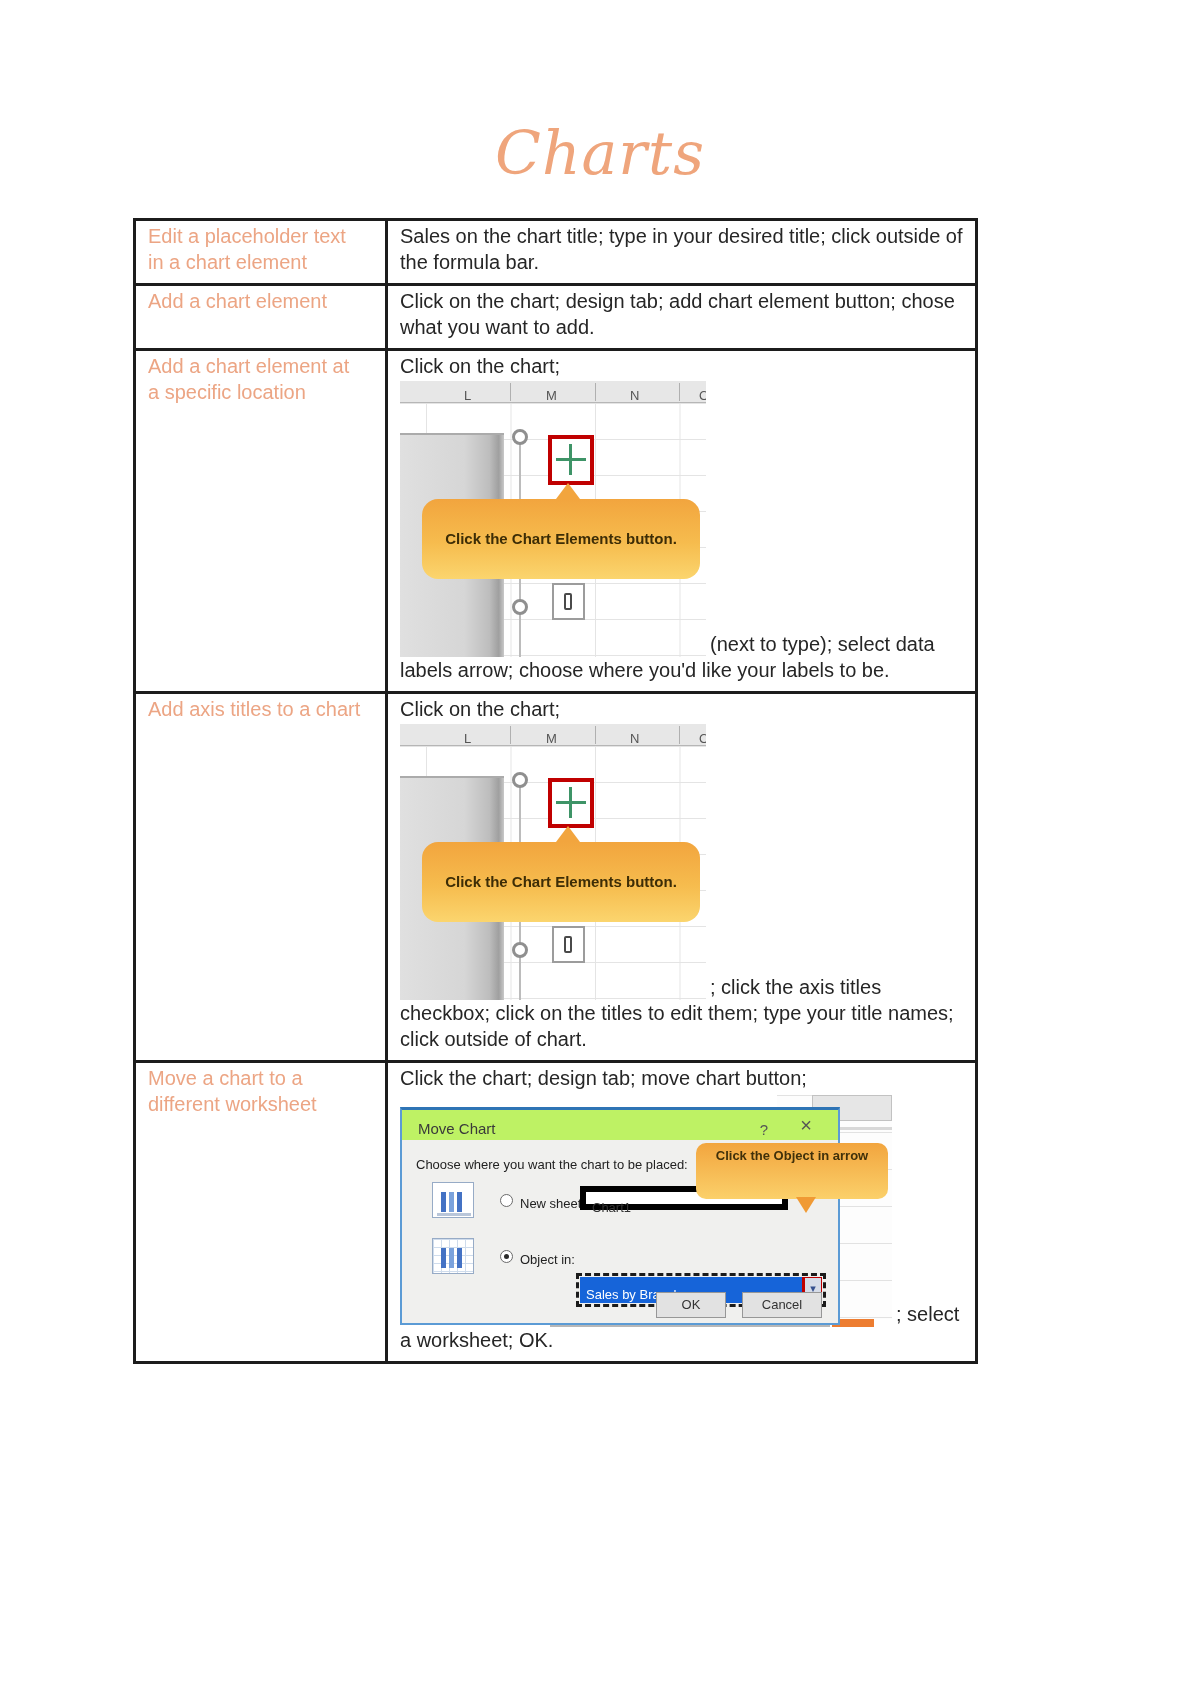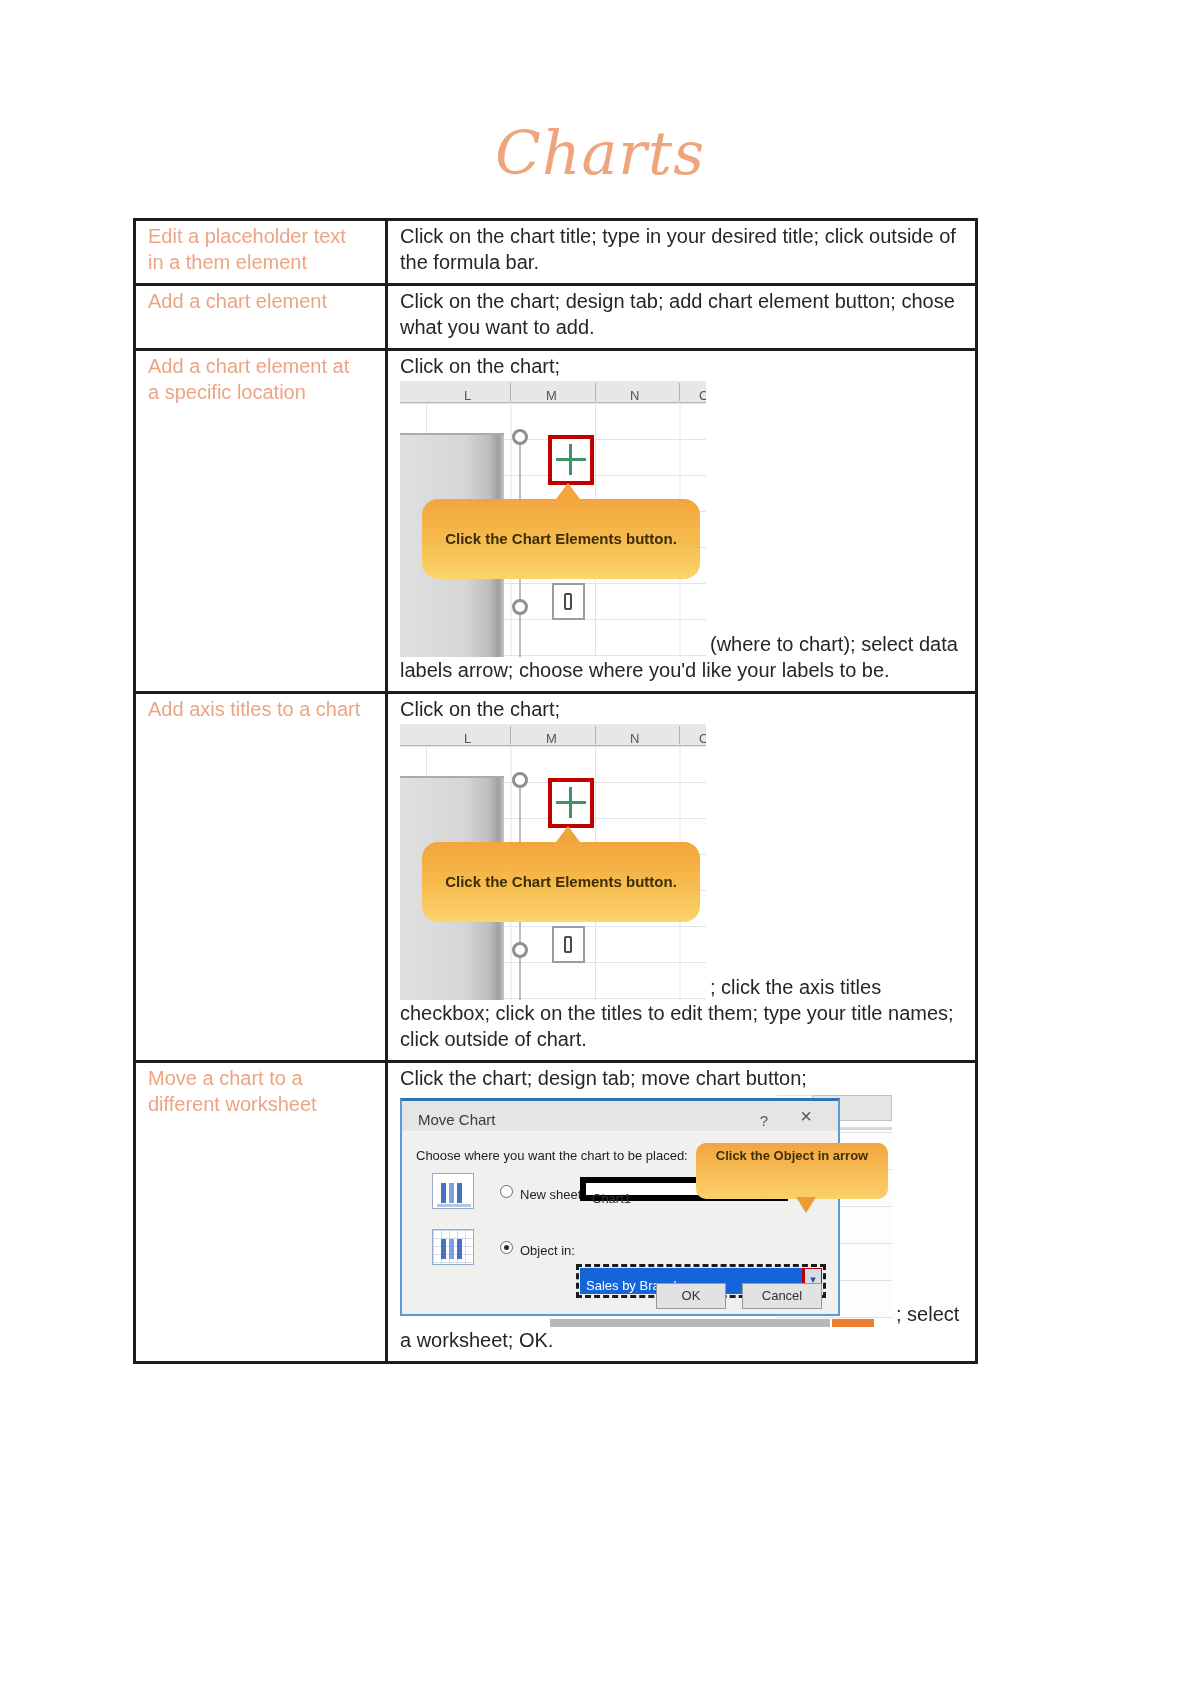--- a/index.html
+++ b/index.html
@@ -62,21 +62,21 @@
 
   
   .dshot { position:relative; width:492px; height:232px; flex:0 0 auto; margin-top:4px; }
   .bg-sheet {
     position:absolute; right:0; top:0; width:115px; bottom:8px; background:#fdfdfd;
     background-image:linear-gradient(#e2e2e2 1px, transparent 1px); background-size:100% 37px;
   }
   .bg-box1 { position:absolute; right:0; top:0; width:80px; height:26px; background:#e6e6e6; border:1px solid #c2c2c2; }
   .bg-box2 { position:absolute; right:0; top:32px; width:115px; height:3px; background:#d8d8d8; }
   .mdialog {
-    position:absolute; left:0; top:3px; width:440px; height:218px; background:#e5e5e5;
+    position:absolute; left:0; top:12px; width:440px; height:218px; background:#bef264;
     border:2px solid #5b9bd5; border-top:3px solid #2e74b5; z-index:2;
   }
   .mbody { position:absolute; left:0; top:30px; right:0; bottom:0; background:#f0f0ee; }
   .mtitle { position:absolute; left:16px; top:6px; font-size:15px; color:#3a3a3a; }
   .mhelp { position:absolute; right:70px; top:7px; font-size:15px; color:#555; }
   .mclose { position:absolute; right:26px; top:2px; font-size:20px; color:#555; }
   .mprompt { position:absolute; left:14px; top:42px; font-size:13px; color:#222; }
   .dlg-icon { position:absolute; width:42px; height:36px; background:#fff; border:1px solid #97abc6; }
   .ic1 { left:30px; top:72px; }
   .ic2 { left:30px; top:128px; background:
@@ -122,24 +122,24 @@
 
 <div>
 
   <div class="doc-title">Charts</div>
 
   <table class="guide">
     <tbody>
 
       <tr>
         <td class="lbl">
-          <span>Edit a placeholder text in a them element</span>
-        </td>
-        <td class="txt">
-          <span>Click on the chart title; type in your desired title; click outside of the formula bar.</span>
+          <span>Edit a placeholder text in a chart element</span>
+        </td>
+        <td class="txt">
+          <span>Sales on the chart title; type in your desired title; click outside of the formula bar.</span>
         </td>
       </tr>
 
       <tr>
         <td class="lbl">
           <span>Add a chart element</span>
         </td>
         <td class="txt">
           <span>Click on the chart; design tab; add chart element button; chose what you want to add.</span>
         </td>
@@ -173,21 +173,21 @@
               </div>
               <div class="callout1-ptr"></div>
               <div class="callout1">
                 <span>Click the Chart Elements button.</span>
               </div>
               <div class="stylebtn">
                 <div class="brush"></div>
               </div>
             </div>
 
-            <span class="beside">(where to chart); select data</span>
+            <span class="beside">(next to type); select data</span>
           </div>
           <div class="t-line">labels arrow; choose where you'd like your labels to be.</div>
         </td>
       </tr>
 
       <tr>
         <td class="lbl">
           <span>Add axis titles to a chart</span>
         </td>
         <td class="txt">

